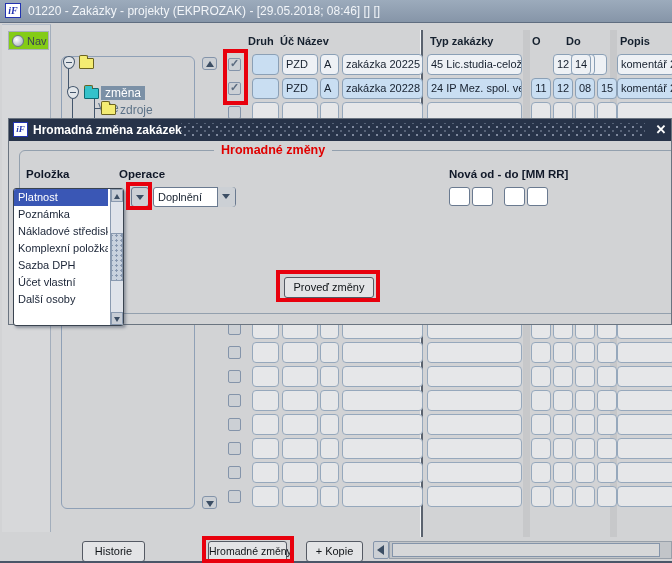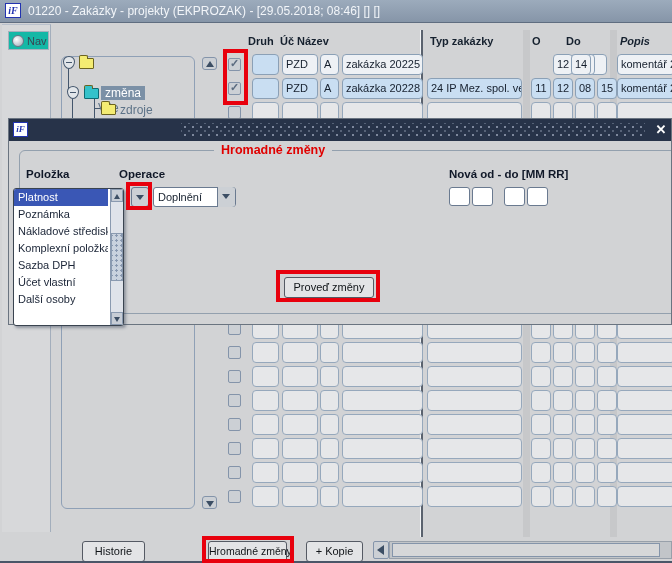--- a/index.html
+++ b/index.html
@@ -8,21 +8,21 @@
   
   .titlebar{position:absolute;left:0;top:0;width:672px;height:22px;
             background:linear-gradient(#9cabbc,#8695a8);border-bottom:1px solid #5f6d80;}
   .appicon{position:absolute;left:5px;top:3px;width:16px;height:15px;background:#fff;
            border:1px solid #2233b0;box-sizing:border-box;color:#2233b0;
            font:italic bold 10px "Liberation Serif",serif;text-align:center;line-height:13px;}
   .titletext{position:absolute;left:28px;top:4px;font-size:12px;color:#f2f5f9;white-space:nowrap;}
   
   .navpanel{position:absolute;left:2px;top:24px;width:49px;height:508px;background:#d7d8da;
             border-right:1px solid #a3aebc;border-top:1px solid #b8c0cc;box-sizing:border-box;}
-  .navchip{position:absolute;left:6px;top:6px;width:41px;height:19px;background:#14b8a6;
+  .navchip{position:absolute;left:6px;top:6px;width:41px;height:19px;background:#84cc16;
            border:1px solid #a8b0bc;display:flex;align-items:center;gap:3px;padding-left:3px;box-sizing:border-box;}
   .radioicon{width:10px;height:10px;border-radius:50%;border:1px solid #6a7686;
              background:radial-gradient(circle at 35% 35%,#ffffff,#98a4b2);}
   .navlabel{font-size:11px;color:#3a4452;}
   
   .treepanel{position:absolute;left:61px;top:56px;width:134px;height:453px;
              border:1px solid #8fa0b6;border-radius:6px;box-sizing:border-box;}
   .expander{position:absolute;width:12px;height:13px;background:#e2e6ea;border:1px solid #44566c;
             border-radius:50% 50% 50% 50% / 42% 42% 58% 58%;box-sizing:border-box;}
   .expander::after{content:"";position:absolute;left:2px;right:2px;top:5px;height:1px;background:#44566c;}
@@ -159,34 +159,35 @@
   <div class="scrollbtn" style="left:202px;top:496px;">
     <span class="tri-down"></span>
   </div>
 
   <div class="thead" style="left:248px;">Druh</div>
   <div class="thead" style="left:280px;">Úč</div>
   <div class="thead" style="left:297px;">Název</div>
   <div class="thead" style="left:430px;">Typ zakázky</div>
   <div class="thead" style="left:532px;">O</div>
   <div class="thead" style="left:566px;">Do</div>
-  <div class="thead" style="left:620px;font-style:italic;">Popis</div>
+  <div class="thead" style="left:620px;">Popis</div>
 
   <div class="colstrip" style="left:523px;"></div>
   <div class="colstrip" style="left:610px;"></div>
   <div class="vdivider"></div>
 
   <div>
 
     <div class="trow" style="top:54px;">
       <span class="checkbox checked" style="left:228px;top:4px;"></span>
       <span class="field sel" style="left:252px;width:27px;"></span>
       <span class="field r1" style="left:282px;width:36px;">PZD</span>
       <span class="field r1" style="left:320px;width:19px;">A</span>
       <span class="field r1" style="left:342px;width:81px;">zakázka 20225</span>
+      <span class="field r1" style="left:427px;width:95px;">45 Lic.studia-celož</span>
       <span class="field r1 num" style="left:531px;width:36px;margin-left:40px;">06</span>
       <span class="field r1 num" style="left:553px;width:20px;">12</span>
       <span class="field r1 num" style="left:575px;width:20px;">12</span>
       <span class="field r1 num" style="left:571px;width:20px;">14</span>
       <span class="field r1" style="left:617px;width:58px;">komentář 202</span>
     </div>
 
     <div class="trow" style="top:78px;">
       <span class="checkbox checked" style="left:228px;top:4px;"></span>
       <span class="field sel" style="left:252px;width:27px;"></span>
@@ -420,20 +421,21 @@
         <span class="field emptyf" style="left: 553px; width: 20px;"></span>
         <span class="field emptyf" style="left: 575px; width: 20px;"></span>
         <span class="field emptyf" style="left: 597px; width: 20px;"></span>
         <span class="field emptyf" style="left: 617px; width: 58px;"></span>
       </div>
     </div>
 
   <div class="dialog">
     <div class="dlg-titlebar">
       <div class="dlg-icon">iF</div>
+      <div class="dlg-title">Hromadná změna zakázek</div>
       <div class="dlg-texture"></div>
       <div class="dlg-close">✕</div>
     </div>
     <div class="groupbox"></div>
     <div class="grouptitle">Hromadné změny</div>
 
     <div class="dlabel" style="left:17px;top:49px;">Položka</div>
     <div class="dlabel" style="left:110px;top:49px;">Operace</div>
     <div class="dlabel" style="left:440px;top:49px;">Nová od - do [MM RR]</div>
 

